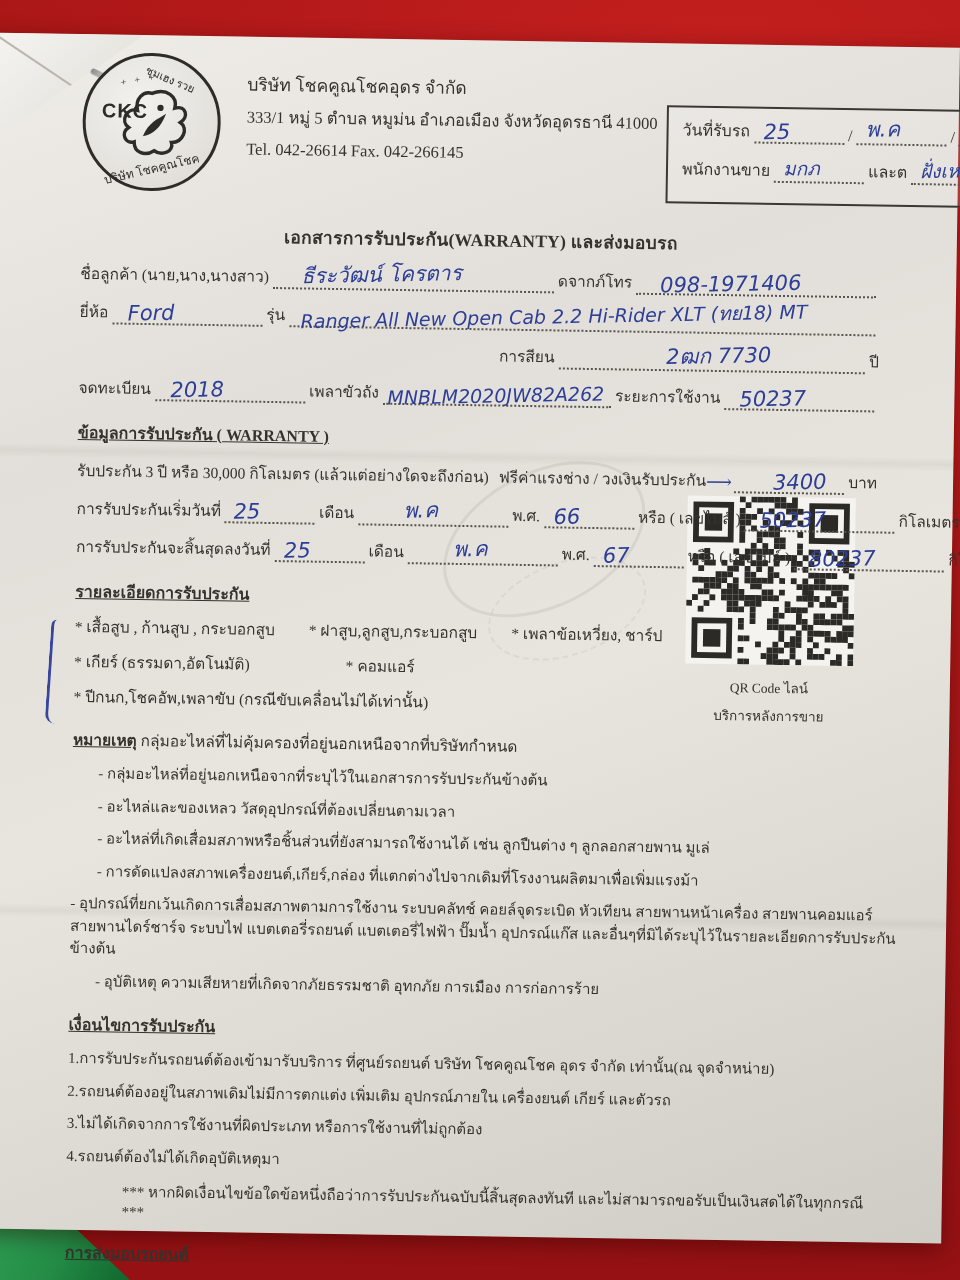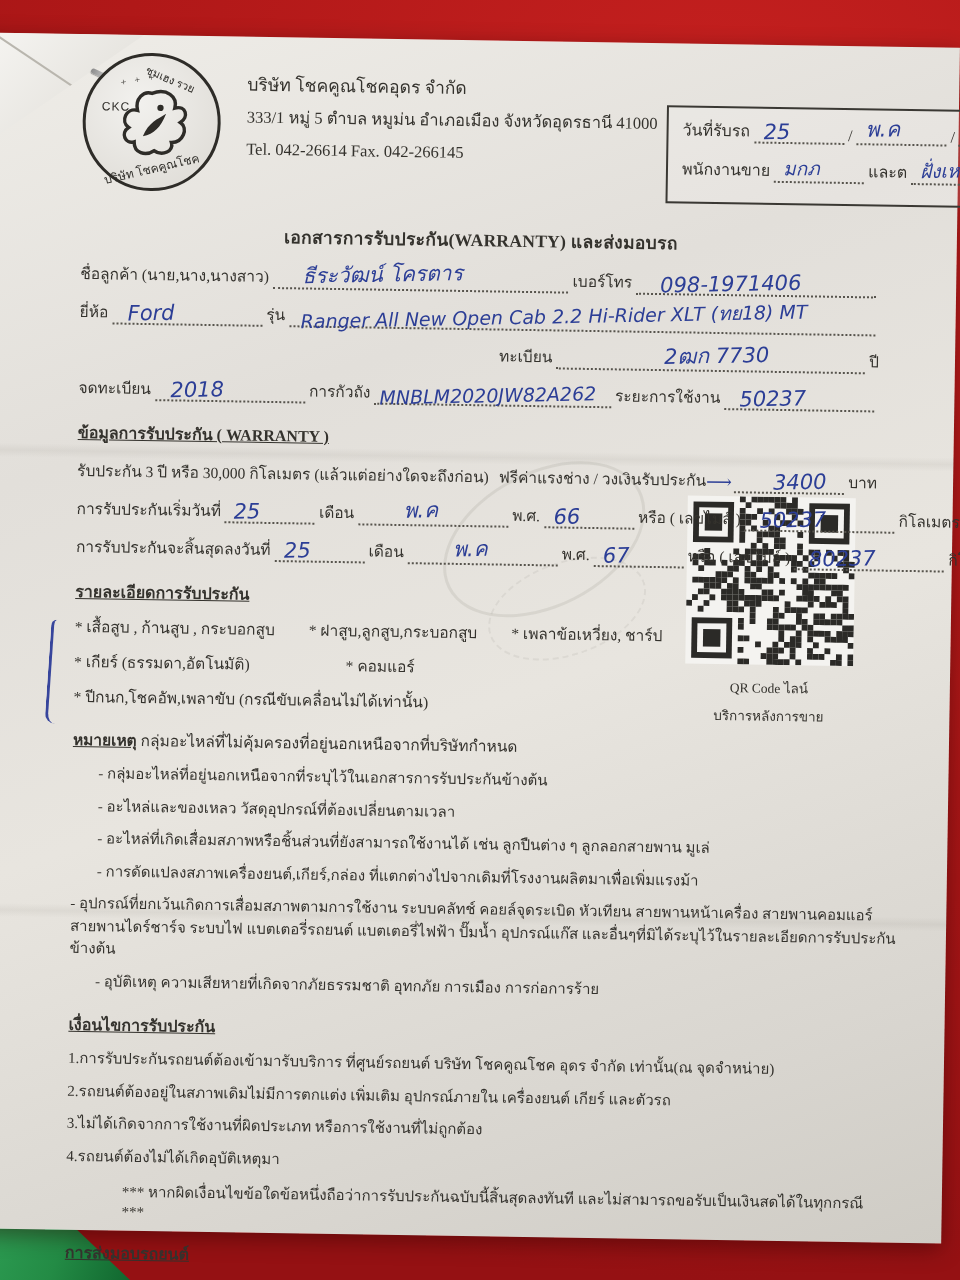--- a/index.html
+++ b/index.html
@@ -31,21 +31,21 @@
   .staple{position:absolute;left:116px;top:42px;width:42px;height:5px;background:linear-gradient(90deg,#8b8b8b,#d9d9d9,#7c7c7c);border-radius:3px;transform:rotate(24deg);box-shadow:0 1px 1px rgba(0,0,0,.35);}
   .crease{position:absolute;left:0;width:100%;height:14px;opacity:.5;pointer-events:none;
     background:linear-gradient(180deg,rgba(255,255,255,0) 0%,rgba(120,115,105,.18) 50%,rgba(255,255,255,0) 100%);}
 
   .content{position:absolute;left:110px;top:18px;width:800px;}
 
   
   .hdr{display:flex;align-items:flex-start;}
   .logo{width:132px;height:132px;border:3px solid #2e2c28;border-radius:50%;position:relative;flex:0 0 auto;
     display:flex;align-items:center;justify-content:center;background:radial-gradient(circle at 40% 35%,#f2f1ee,#dcd9d3);}
-  .logo .ckc{position:absolute;left:16px;top:44px;font-size:12px;font-weight:normal;letter-spacing:1px;color:#2e2c28;font-family:"Liberation Sans",sans-serif;}
+  .logo .ckc{position:absolute;left:16px;top:44px;font-size:20px;font-weight:bold;letter-spacing:1px;color:#2e2c28;font-family:"Liberation Sans",sans-serif;}
   .logo svg{width:86px;height:86px;}
   .logo .ring-top{position:absolute;top:14px;left:58px;font-size:11px;color:#2e2c28;transform:rotate(22deg);}
   .logo .ring-bottom{position:absolute;bottom:10px;left:18px;font-size:12px;color:#2e2c28;transform:rotate(-14deg);}
   .logo .stars{position:absolute;top:18px;left:34px;font-size:10px;color:#2e2c28;transform:rotate(-10deg);letter-spacing:3px;}
   .co{margin-left:26px;padding-top:14px;font-size:16.5px;line-height:1.9;}
   .co .name{font-size:17.5px;}
 
   .datebox{position:absolute;left:584px;top:44px;width:322px;height:84px;border:2px solid #3a3833;
     padding:10px 12px 0 14px;font-size:16px;background:rgba(255,255,255,.15);}
   .datebox .row{display:flex;align-items:flex-end;margin-bottom:14px;}
@@ -449,48 +449,48 @@
       </div>
     </div>
 
     <div class="title">เอกสารการรับประกัน(WARRANTY) และส่งมอบรถ</div>
 
     <div class="line">
       <span class="lbl">ชื่อลูกค้า (นาย,นาง,นางสาว)</span>
       <span class="fill">
           <span class="hw big">ธีระวัฒน์ โครตาร</span>
         </span>
-      <span class="lbl">เบอร์โทร</span>
+      <span class="lbl">ดจากภ์โทร</span>
       <span class="fill w-l">
           <span class="hw big">098-1971406</span>
         </span>
     </div>
     <div class="line">
       <span class="lbl">ยี่ห้อ</span>
       <span class="fill w-m">
           <span class="hw big">Ford</span>
         </span>
       <span class="lbl">รุ่น</span>
       <span class="fill">
           <span class="hw" style="left:2%">Ranger All New Open Cab 2.2 Hi-Rider XLT (ทย18) MT</span>
         </span>
     </div>
     <div class="line">
-      <span class="lbl" style="margin-left:420px">ทะเบียน</span>
+      <span class="lbl" style="margin-left:420px">การสียน</span>
       <span class="fill">
           <span class="hw big" style="left:35%">2ฒก 7730</span>
         </span>
       <span class="lbl">ปี</span>
     </div>
     <div class="line">
       <span class="lbl">จดทะเบียน</span>
       <span class="fill w-m">
           <span class="hw big">2018</span>
         </span>
-      <span class="lbl">การกัวถัง</span>
+      <span class="lbl">เพลาขัวถัง</span>
       <span class="fill">
           <span class="hw" style="left:2%">MNBLM2020JW82A262</span>
         </span>
       <span class="lbl">ระยะการใช้งาน</span>
       <span class="fill w-m">
           <span class="hw big">50237</span>
         </span>
     </div>
 
     <div class="sec-h">ข้อมูลการรับประกัน ( WARRANTY )</div>

